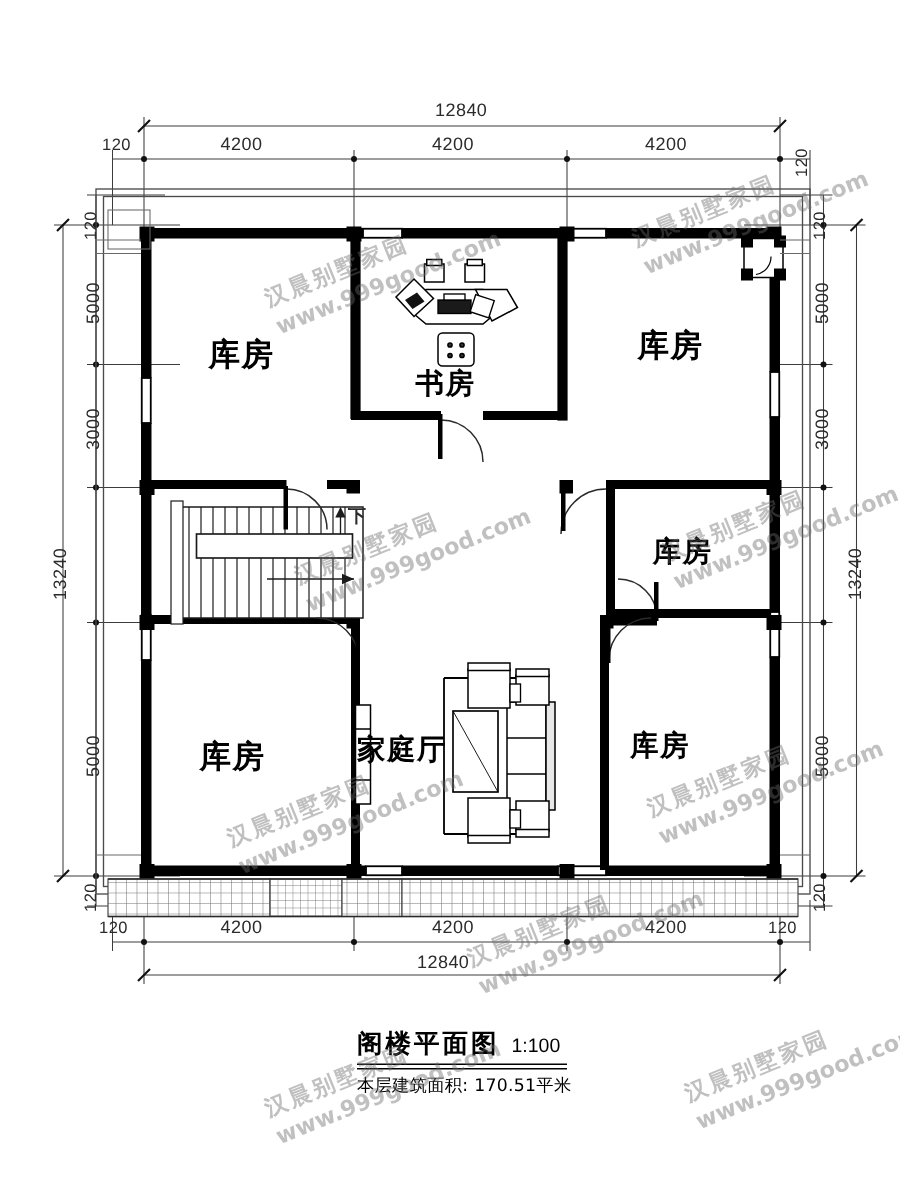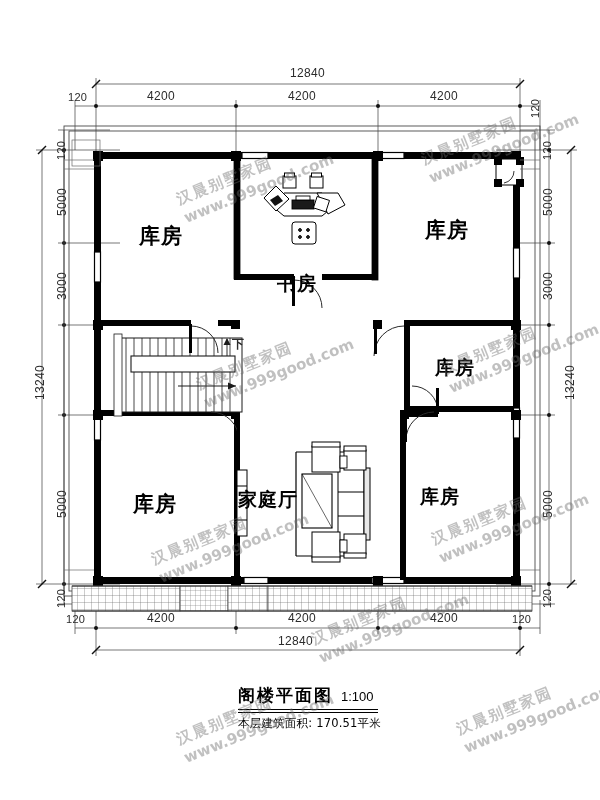--- a/index.html
+++ b/index.html
@@ -394,21 +394,21 @@
   <div class="dimtxt vert" style="left:55px;top:608px;">120</div>
 
   <div class="dimtxt vert" style="left:541px;top:160px;">120</div>
   <div class="dimtxt vert" style="left:541px;top:216px;font-size:12px;">5000</div>
   <div class="dimtxt vert" style="left:541px;top:300px;font-size:12px;">3000</div>
   <div class="dimtxt vert" style="left:541px;top:518px;font-size:12px;">5000</div>
   <div class="dimtxt vert" style="left:541px;top:608px;">120</div>
   <div class="dimtxt vert" style="left:563px;top:400px;font-size:12px;">13240</div>
 
   <div class="roomlabel" style="left:139px;top:222px;font-size:21px;">库房</div>
-  <div class="roomlabel" style="left:277px;top:243px;font-size:19px;margin-top:28px;">书房</div>
+  <div class="roomlabel" style="left:277px;top:243px;font-size:19px;">书房</div>
   <div class="roomlabel" style="left:425px;top:216px;font-size:21px;">库房</div>
   <div class="roomlabel" style="left:435px;top:355px;font-size:19px;">库房</div>
   <div class="roomlabel" style="left:133px;top:490px;font-size:21px;">库房</div>
   <div class="roomlabel" style="left:238px;top:487px;font-size:19px;">家庭厅</div>
   <div class="roomlabel" style="left:420px;top:484px;font-size:19px;">库房</div>
 
   <div class="dimtxt" style="left:232px;top:336px;font-size:12px;font-weight:bold;">下</div>
 
   <div id="titleblock" style="left:238px;top:684px;width:250px;">
     <div style="display:flex;align-items:baseline;gap:8px;">

